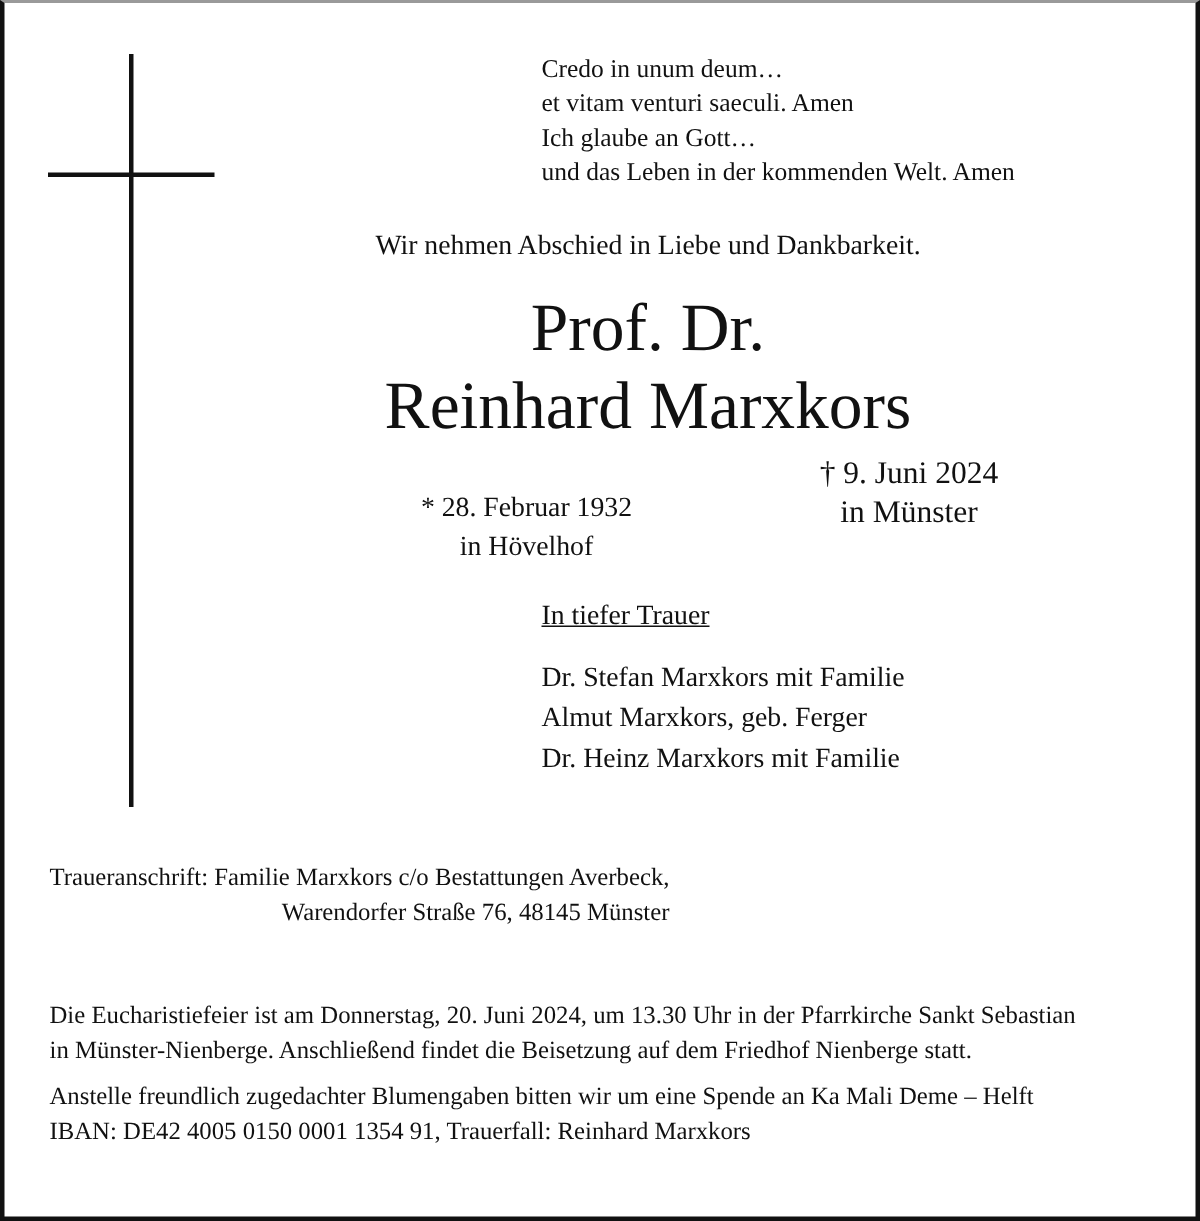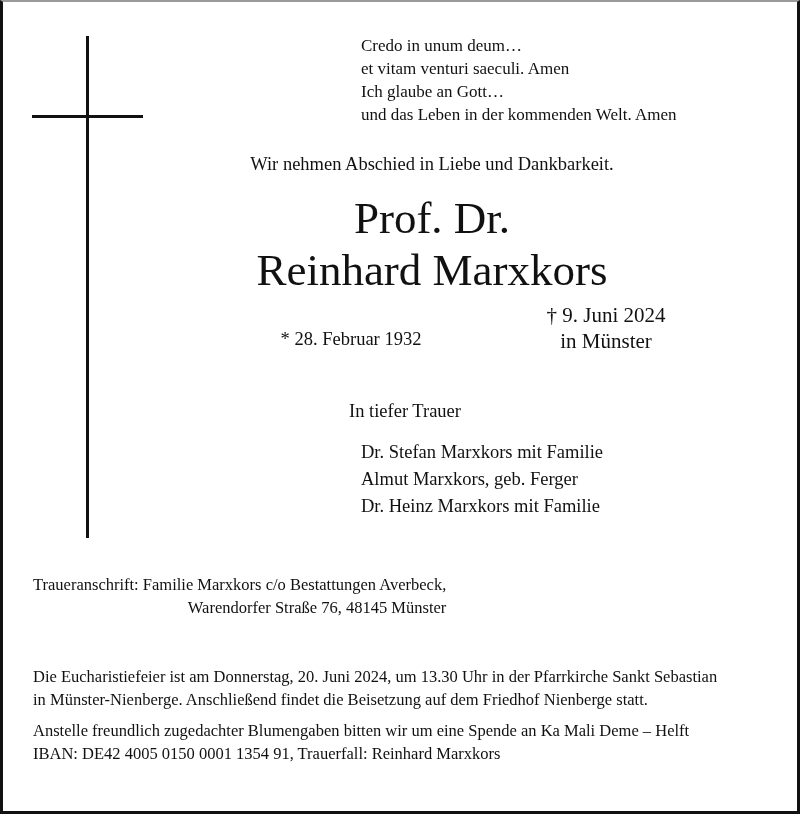--- a/index.html
+++ b/index.html
@@ -17,21 +17,21 @@
   }
   .cross-v { position: absolute; left: 83px; top: 34px; width: 3px; height: 502px; background: #111; }
   .cross-h { position: absolute; left: 29px; top: 113px; width: 111px; height: 3px; background: #111; }
   .abs { position: absolute; white-space: nowrap; }
   .creed { left: 358px; top: 32px; font-size: 17px; line-height: 23px; }
   .creed div { height: 23px; }
   .farewell { left: 0; width: 800px; top: 152px; font-size: 18.5px; text-align: center; padding-left: 58px; box-sizing: border-box; }
   .name { left: 0; width: 800px; top: 190px; font-size: 45px; line-height: 52px; text-align: center; padding-left: 58px; box-sizing: border-box; }
   .birth { left: 262px; width: 172px; top: 300px; font-size: 18.5px; line-height: 26px; text-align: center; margin-top: 24px; }
   .death { left: 520px; width: 166px; top: 300px; font-size: 21px; line-height: 26px; text-align: center; }
-  .mourn-label { left: 346px; top: 399px; font-size: 18.5px; }
+  .mourn-label { left: 358px; top: 399px; font-size: 18.5px; text-decoration: underline; }
   .mourners { left: 358px; top: 437px; font-size: 18.5px; line-height: 27px; }
   .footer { left: 30px; font-size: 16.5px; line-height: 23px; }
   .addr { top: 571px; text-align: right; }
   .service { top: 663px; }
   .donation { top: 717px; }
   .footer div { height: 23px; }
 </style>
 </head>
 <body>
 
@@ -48,20 +48,21 @@
 
   <div class="abs farewell">Wir nehmen Abschied in Liebe und Dankbarkeit.</div>
 
   <div class="abs name">
     <div>Prof. Dr.</div>
     <div>Reinhard Marxkors</div>
   </div>
 
   <div class="abs birth">
     <div>* 28. Februar 1932</div>
+    <div>in Hövelhof</div>
   </div>
 
   <div class="abs death">
     <div>† 9. Juni 2024</div>
     <div>in Münster</div>
   </div>
 
   <div class="abs mourn-label">In tiefer Trauer</div>
 
   <div class="abs mourners">

